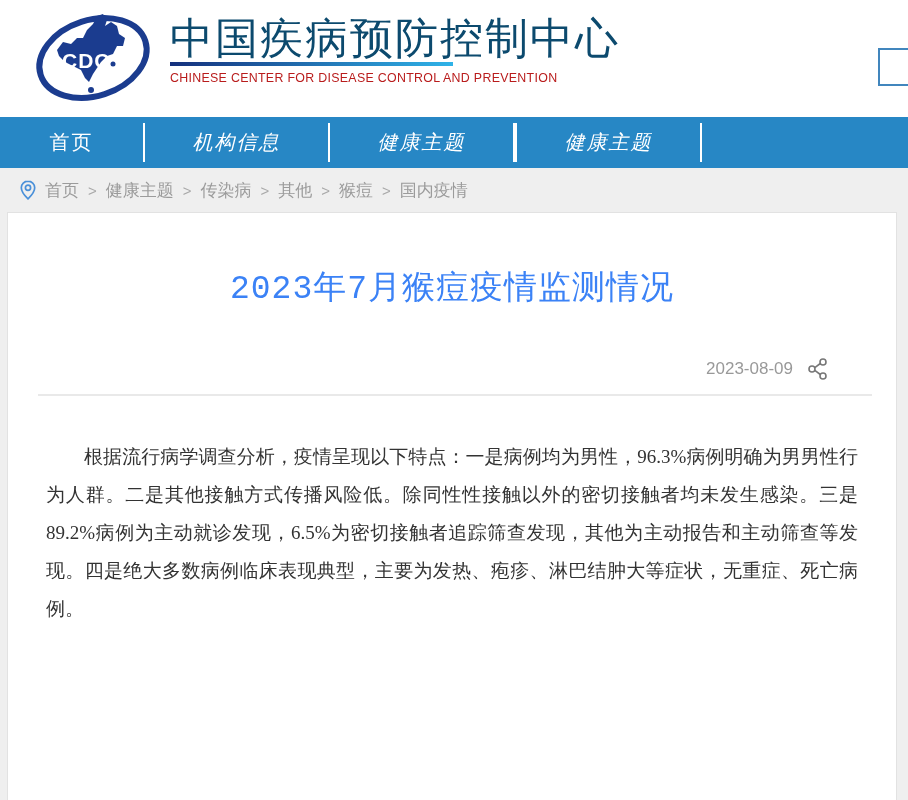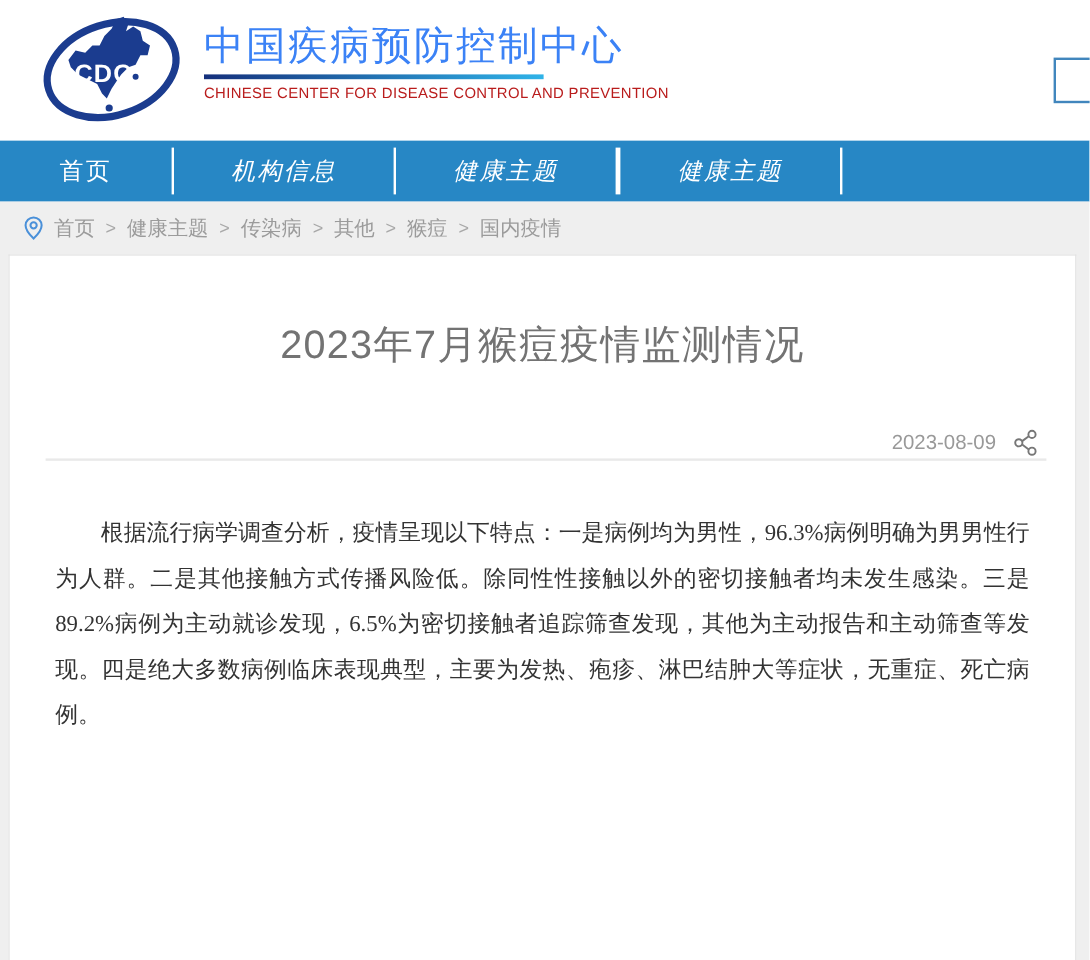--- a/index.html
+++ b/index.html
@@ -7,21 +7,21 @@
     width:908px;height:800px;overflow:hidden;
     background:#ffffff;
     font-family:"Liberation Sans","DejaVu Sans",sans-serif;
     -webkit-font-smoothing:antialiased;
   }
   
   .site-header{position:relative;height:117px;background:#ffffff;}
   .logo-wrap{position:absolute;left:25px;top:6px;width:140px;height:104px;}
   .brand-block{position:absolute;left:170px;top:18px;width:300px;}
   .site-title{
-    font-size:33px;font-weight:500;color:#3b82f6;letter-spacing:2px;
+    font-size:43px;font-weight:500;color:#0c4a6e;letter-spacing:2px;
     line-height:40px;white-space:nowrap;
   }
   .brand-rule{height:4px;width:283px;margin-top:4px;
     background:linear-gradient(to right,#15307c,#2fb3e8);}
   .site-subtitle{
     margin-top:5px;font-size:12.4px;color:#b91c1c;letter-spacing:0.3px;
     white-space:nowrap;font-weight:500;
   }
   .header-search-box{
     position:absolute;left:878px;top:48px;width:44px;height:34px;
@@ -47,25 +47,25 @@
   .crumb-sep{color:#a8a8a8;font-size:15px;}
   .pin{width:16px;height:20px;display:block;}
   
   .panel{
     margin:0 11px 0 7px;background:#ffffff;
     border:1px solid #e2e2e2;border-bottom:none;
     height:600px;padding-top:52px;box-sizing:border-box;
   }
   .article-title{
     margin:0 0 46px 0;text-align:center;
-    font-size:33px;font-weight:500;color:#737373;letter-spacing:1px;
+    font-size:33px;font-weight:500;color:#3b82f6;letter-spacing:1px;font-family:Liberation Mono, monospace;
   }
   .meta-row{
     display:flex;justify-content:flex-end;align-items:center;
-    gap:12px;padding-right:28px;height:26px;
+    gap:12px;padding-right:65px;height:26px;margin-bottom:12px;
   }
   .pub-date{font-size:17px;color:#999999;}
   .share-btn{width:26px;height:26px;display:flex;align-items:center;
     justify-content:center;cursor:pointer;background:none;border:none;padding:0;}
   .title-divider{border:none;border-top:2px solid #e9e9e9;margin:0 24px 0 30px;}
   .article-body{
     padding:42px 38px 0 38px;
     font-family:"Liberation Serif","DejaVu Serif",serif;
     font-size:19px;line-height:38px;color:#333333;text-align:justify;
   }

